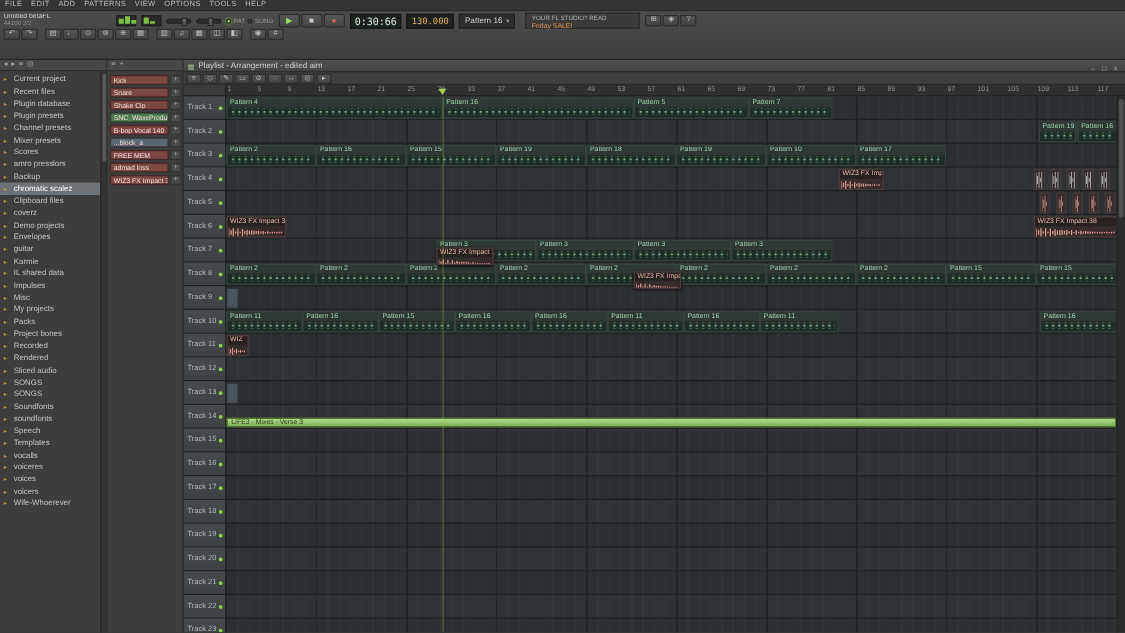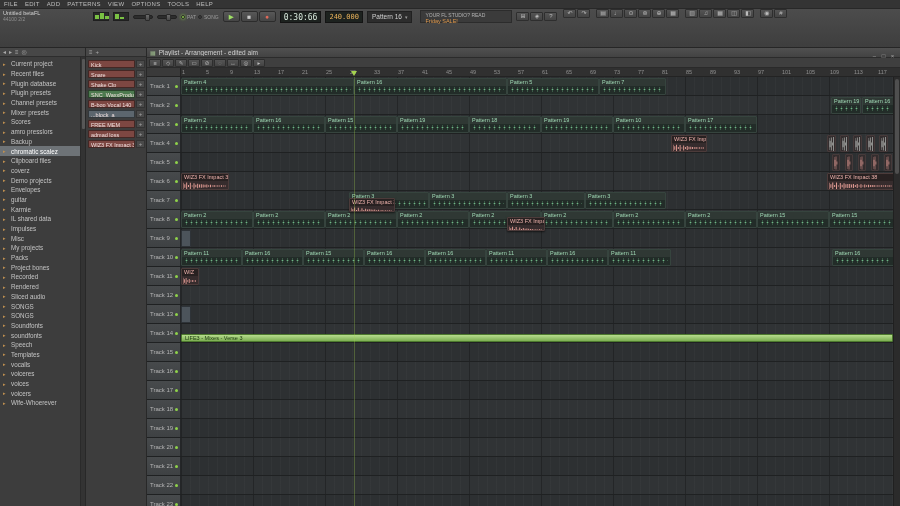--- a/index.html
+++ b/index.html
@@ -7,21 +7,21 @@
     font-family:"Liberation Sans",sans-serif;}
   #app{width:900px;height:506px;display:flex;flex-direction:column;background:#404040;}
 
   
   #menubar{height:9px;background:#343434;display:flex;align-items:center;gap:7px;
     padding:0 4px;border-bottom:1px solid #282828;flex:0 0 auto;}
   .menu-item{font-size:6px;color:#bdbdbd;letter-spacing:.3px;cursor:default;}
 
   
   #toolbar{height:39px;background:linear-gradient(#4c4c4c,#3e3e3e);
-    border-bottom:1px solid #262626;display:flex;flex-direction:row;flex:0 0 auto;}
+    border-bottom:1px solid #262626;display:flex;flex-direction:column;flex:0 0 auto;}
   #tb-row1{height:14px;display:flex;align-items:center;gap:4px;padding:1px 3px 0;}
   #tb-row2{height:10px;display:flex;align-items:center;gap:6px;padding:0 3px 1px;}
   .title-block{width:86px;line-height:5.5px;overflow:hidden;}
   .title-block .t1{font-size:5.5px;color:#d2d2d2;white-space:nowrap;}
   .title-block .t2{font-size:5px;color:#8f8f8f;}
   .meter{width:16px;height:9px;background:#2a2a2a;border:1px solid #1f1f1f;position:relative;}
   .meter i{position:absolute;left:1px;bottom:1px;width:4px;background:#7ac143;}
   .slider{width:20px;height:4px;background:#2d2d2d;border:1px solid #222;position:relative;border-radius:2px;}
   .slider i{position:absolute;top:-2px;width:5px;height:7px;background:linear-gradient(#6a6a6a,#4a4a4a);
     border:1px solid #2a2a2a;border-radius:1px;}
@@ -168,21 +168,21 @@
         <span>PAT</span>
         <span class="led"></span>
         <span>SONG</span>
       </div>
       <div id="transport-buttons" class="tb-group">
           <button class="tr-btn play">▶</button>
           <button class="tr-btn">■</button>
           <button class="tr-btn rec">●</button>
         </div>
       <div class="lcd">0:30:66</div>
-      <div class="lcd amber">240.000</div>
+      <div class="lcd amber">130.000</div>
       <div class="pattern-box">
         <span>Pattern 16</span>
         <span class="chev">▾</span>
       </div>
       <div class="hint">
         <span class="h1">YOUR FL STUDIO? READ</span>
         <span class="h2">Friday SALE!</span>
       </div>
       <div id="tb-right-icons" class="tb-group">
           <button class="tb-btn">⊞</button>

